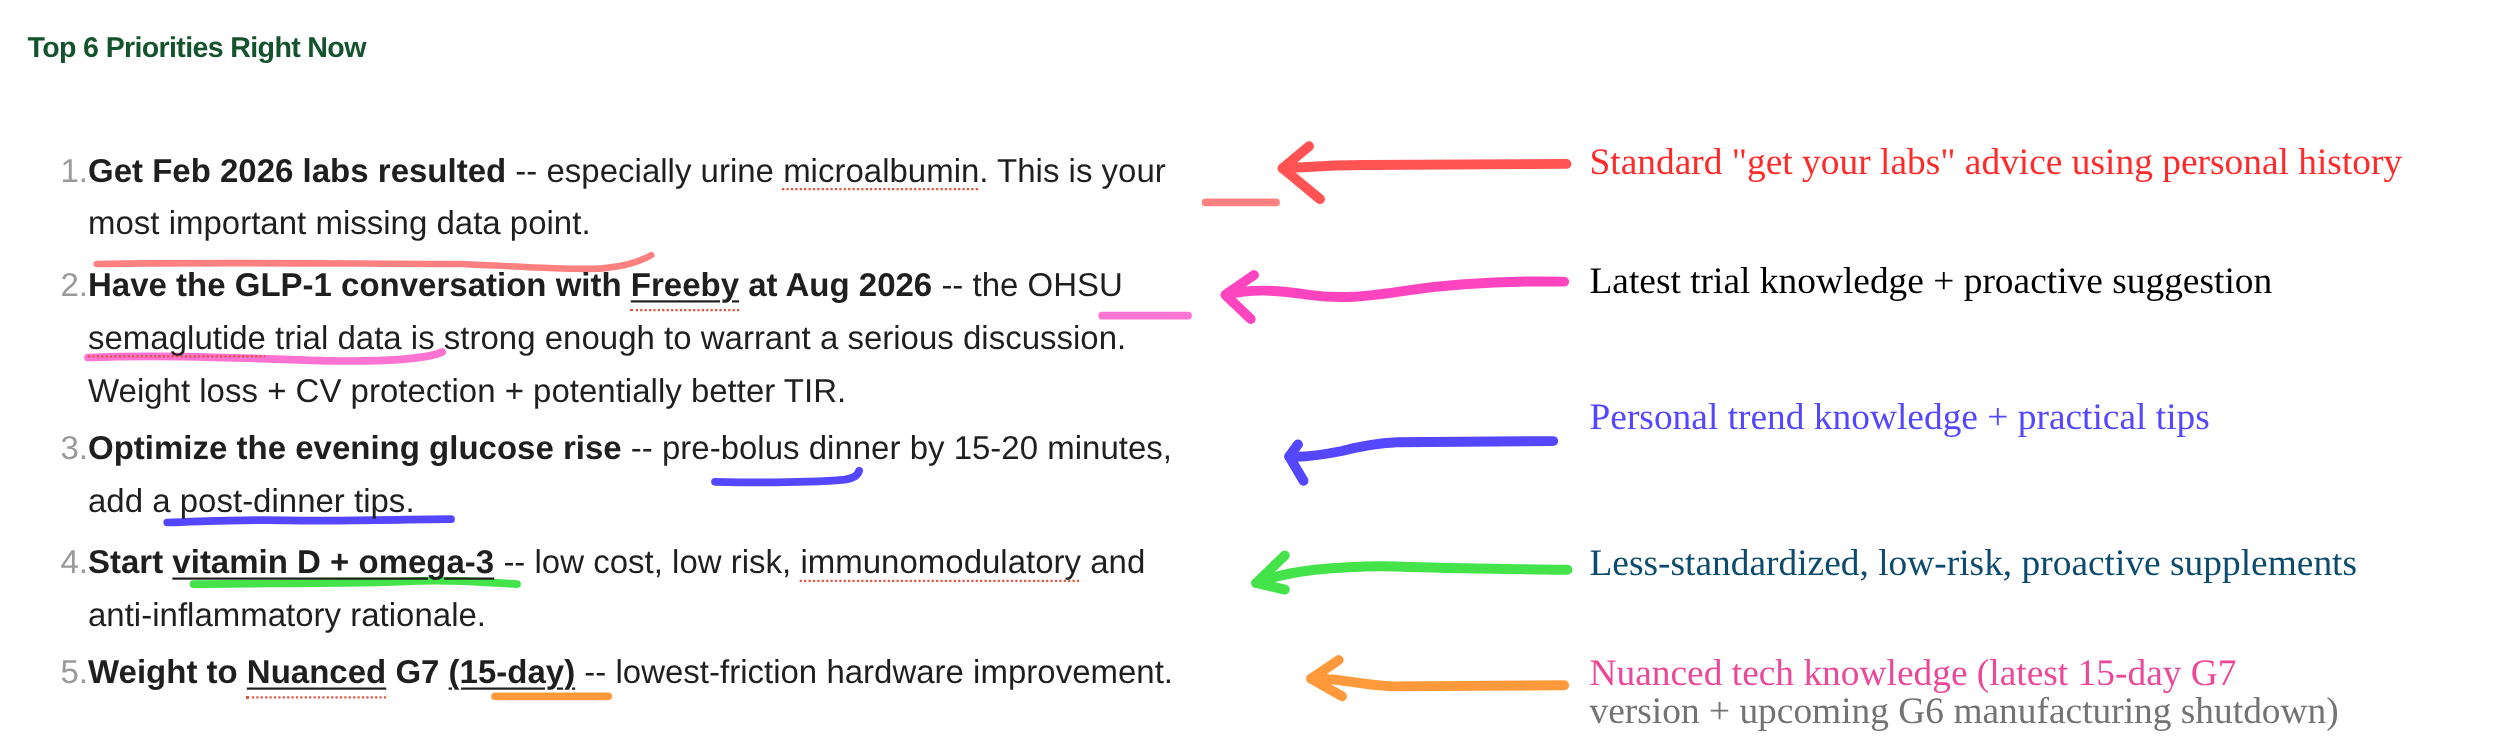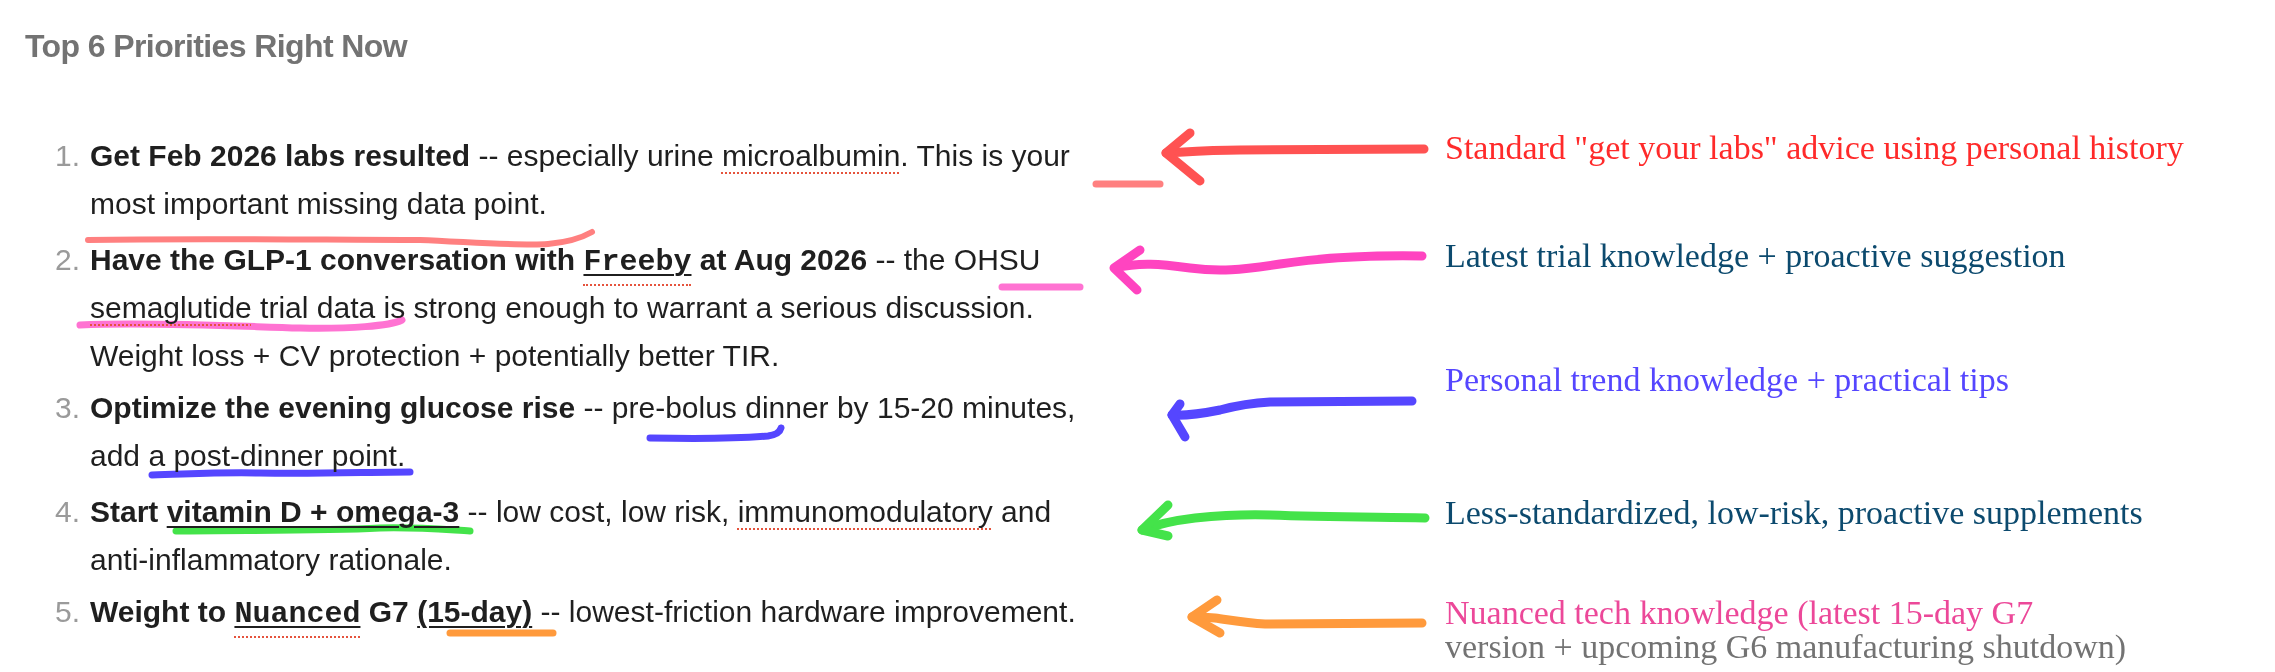--- a/index.html
+++ b/index.html
@@ -1,35 +1,35 @@
 <!DOCTYPE html>
 <html><head>
 <meta charset="utf-8">
 <style>
   html, body { margin: 0; padding: 0; background: #ffffff; }
   body { width: 2275px; height: 672px; position: relative; overflow: hidden; }
   .title {
     position: absolute; left: 25px; top: 28px;
     font-family: "Liberation Sans", sans-serif; font-weight: 700;
-    font-size: 32px; color: #737373; letter-spacing: -0.6px; white-space: nowrap;
+    font-size: 26px; color: #14532d; letter-spacing: -0.6px; white-space: nowrap;
   }
   .line {
-    position: absolute; left: 90px;
+    position: absolute; left: 80px;
     font-family: "Liberation Sans", sans-serif; font-size: 30px;
     color: #1f1f1f; white-space: nowrap; line-height: 40px;
   }
   .num {
     position: absolute; width: 70px; left: 10px; text-align: right;
     font-family: "Liberation Sans", sans-serif; font-size: 30px;
     color: #9a9a9a; line-height: 40px;
   }
   .b { font-weight: 700; }
   .ul { text-decoration: underline; text-decoration-thickness: 1.5px; text-underline-offset: 4px; text-align: right; }
   .spell { text-decoration: underline dotted #e5533d; text-decoration-thickness: 2px; text-underline-offset: 6px; }
-  .ul-spell { text-decoration: underline; text-decoration-thickness: 1.5px; text-underline-offset: 4px; position: relative; font-family: Liberation Mono, monospace; }
+  .ul-spell { text-decoration: underline; text-decoration-thickness: 1.5px; text-underline-offset: 4px; position: relative; }
   .ul-spell::after {
     content: ""; position: absolute; left: 0; right: 0; bottom: -7px; height: 0;
     border-bottom: 2px dotted #e5533d;
   }
   .note {
     position: absolute; left: 1445px;
     font-family: "Liberation Serif", serif; font-size: 34px; white-space: nowrap;
     line-height: 36px;
   }
   svg.ink { position: absolute; left: 0; top: 0; width: 2275px; height: 672px; pointer-events: none; }
@@ -95,32 +95,32 @@
 <div class="line" style="top:288px">
   <span class="spell">semaglutide</span><span> trial data is strong enough to warrant a serious discussion.</span>
 </div>
 <div class="line" style="top:336px">Weight loss + CV protection + potentially better TIR.</div>
 
 <div class="num" style="top:388px">3.</div>
 <div class="line" style="top:388px">
   <span class="b">Optimize the evening glucose rise</span><span> -- </span><span>pre-bolus</span><span> dinner by 15-20 minutes,</span>
 </div>
 <div class="line" style="top:436px">
-  <span>add </span><span>a post-dinner point</span><span>.</span>
+  <span>add </span><span>a post-dinner tips</span><span>.</span>
 </div>
 
 <div class="num" style="top:492px">4.</div>
 <div class="line" style="top:492px">
   <span class="b">Start </span><span class="b ul">vitamin D + omega-3</span><span> -- </span><span>low cost, low risk, </span><span class="spell">immunomodulatory</span><span> and</span>
 </div>
 <div class="line" style="top:540px">anti-inflammatory rationale.</div>
 
 <div class="num" style="top:592px">5.</div>
 <div class="line" style="top:592px">
   <span class="b">Weight to </span><span class="b ul-spell">Nuanced</span><span class="b"> G7 </span><span class="b ul">(15-day)</span><span> -- </span><span>lowest-friction hardware improvement.</span>
 </div>
 
 <div class="note" style="top:130px; color:#ff2a2a">Standard "get your labs" advice using personal history</div>
-<div class="note" style="top:238px; color:#0c4a6e">Latest trial knowledge + proactive suggestion</div>
+<div class="note" style="top:238px; color:#000000">Latest trial knowledge + proactive suggestion</div>
 <div class="note" style="top:362px; color:#5546ff">Personal trend knowledge + practical tips</div>
 <div class="note" style="top:495px; color:#0c4a6e">Less-standardized, low-risk, proactive supplements</div>
 <div class="note" style="top:595px; color:#ec4899">Nuanced tech knowledge (latest 15-day G7</div>
 <div class="note" style="top:629px; color:#737373">version + upcoming G6 manufacturing shutdown)</div>
 
 </body></html>

